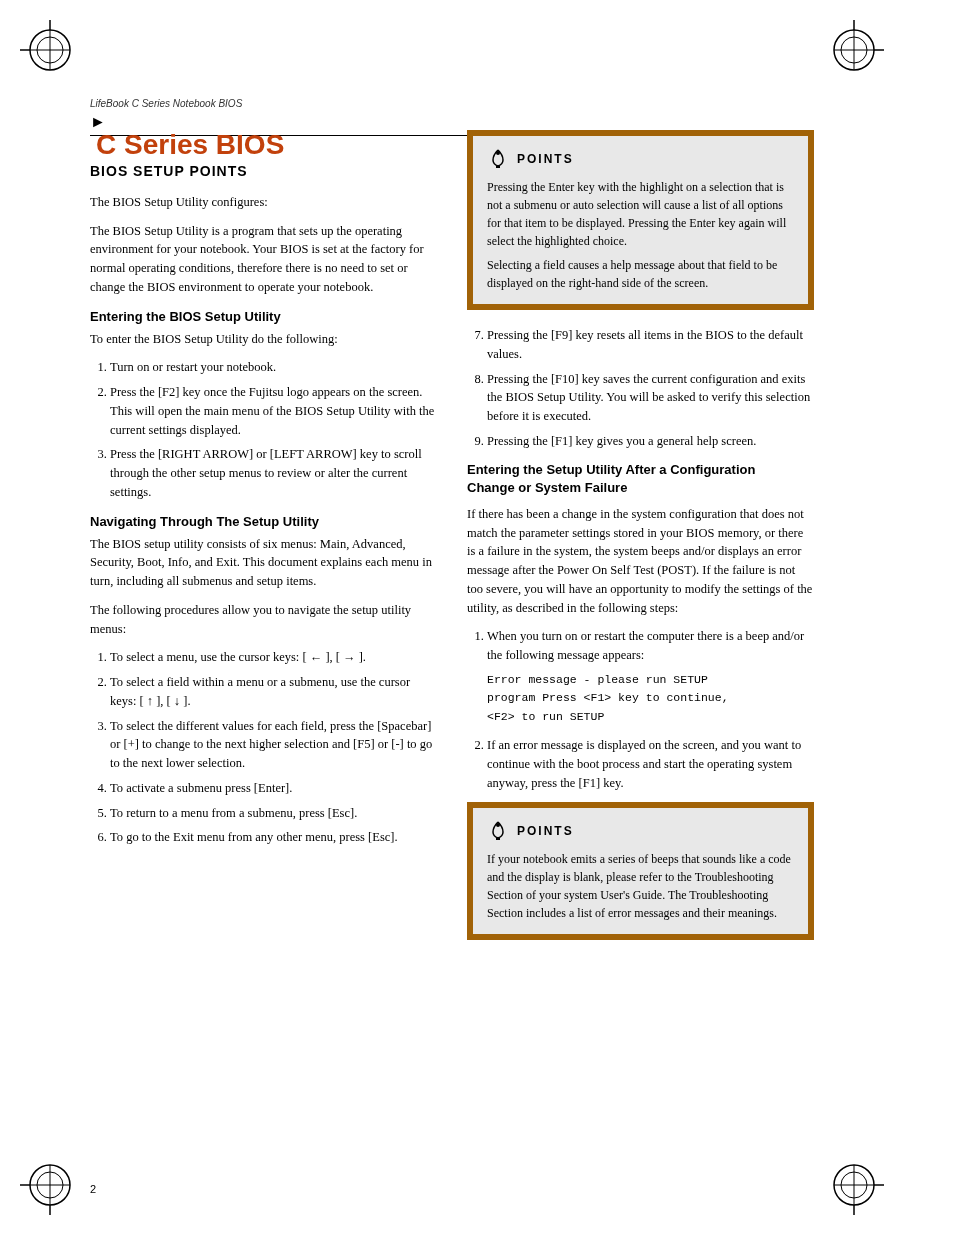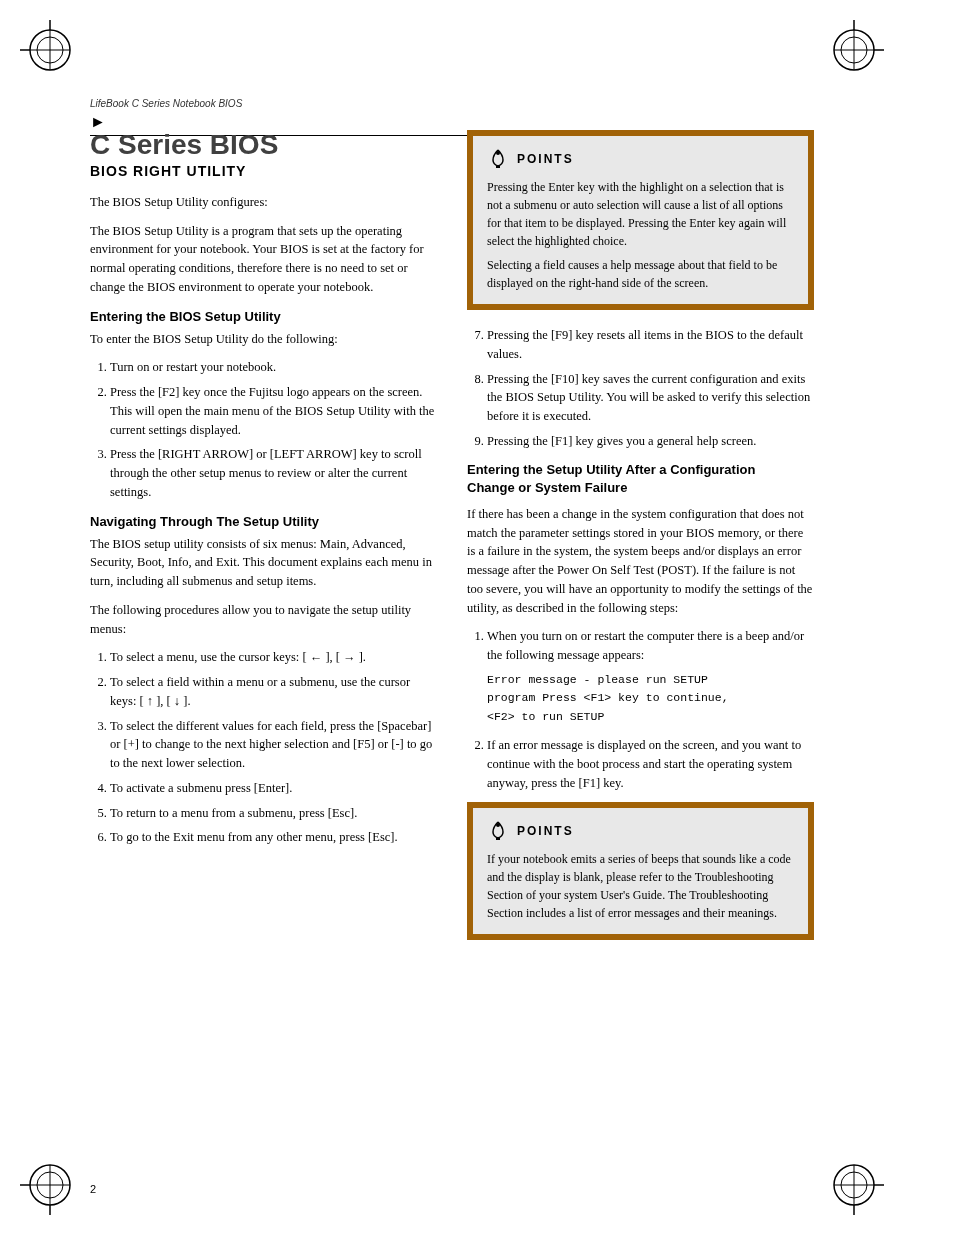--- a/index.html
+++ b/index.html
@@ -85,23 +85,24 @@
     .col-right {
       flex: 1;
       max-width: 380px;
     }
 
     
     .main-title {
       font-family: Arial, sans-serif;
       font-size: 28px;
       font-weight: bold;
-      color: #404040;
+      color: #c2410c;
       margin-bottom: 2px;
       line-height: 1.1;
+      margin-left: 6px;
     }
 
     .sub-title {
       font-family: Arial, sans-serif;
       font-size: 14px;
       font-weight: bold;
       color: #000;
       letter-spacing: 1px;
       margin-bottom: 14px;
     }
@@ -244,21 +245,21 @@
 
   <div class="page-number">2</div>
 
   <div class="content">
 
     <div class="two-col">
 
       <div class="col-left">
 
         <div class="main-title">C Series BIOS</div>
-        <div class="sub-title">BIOS RIGHT UTILITY</div>
+        <div class="sub-title">BIOS SETUP POINTS</div>
 
         <p>The BIOS Setup Utility configures:</p>
 
         <p>The BIOS Setup Utility is a program that sets up the operating environment for your notebook. Your BIOS is set at the factory for normal operating conditions, therefore there is no need to set or change the BIOS environment to operate your notebook.</p>
 
 
         <div class="section-heading">Entering the BIOS Setup Utility</div>
 
         <p>To enter the BIOS Setup Utility do the following:</p>
 

